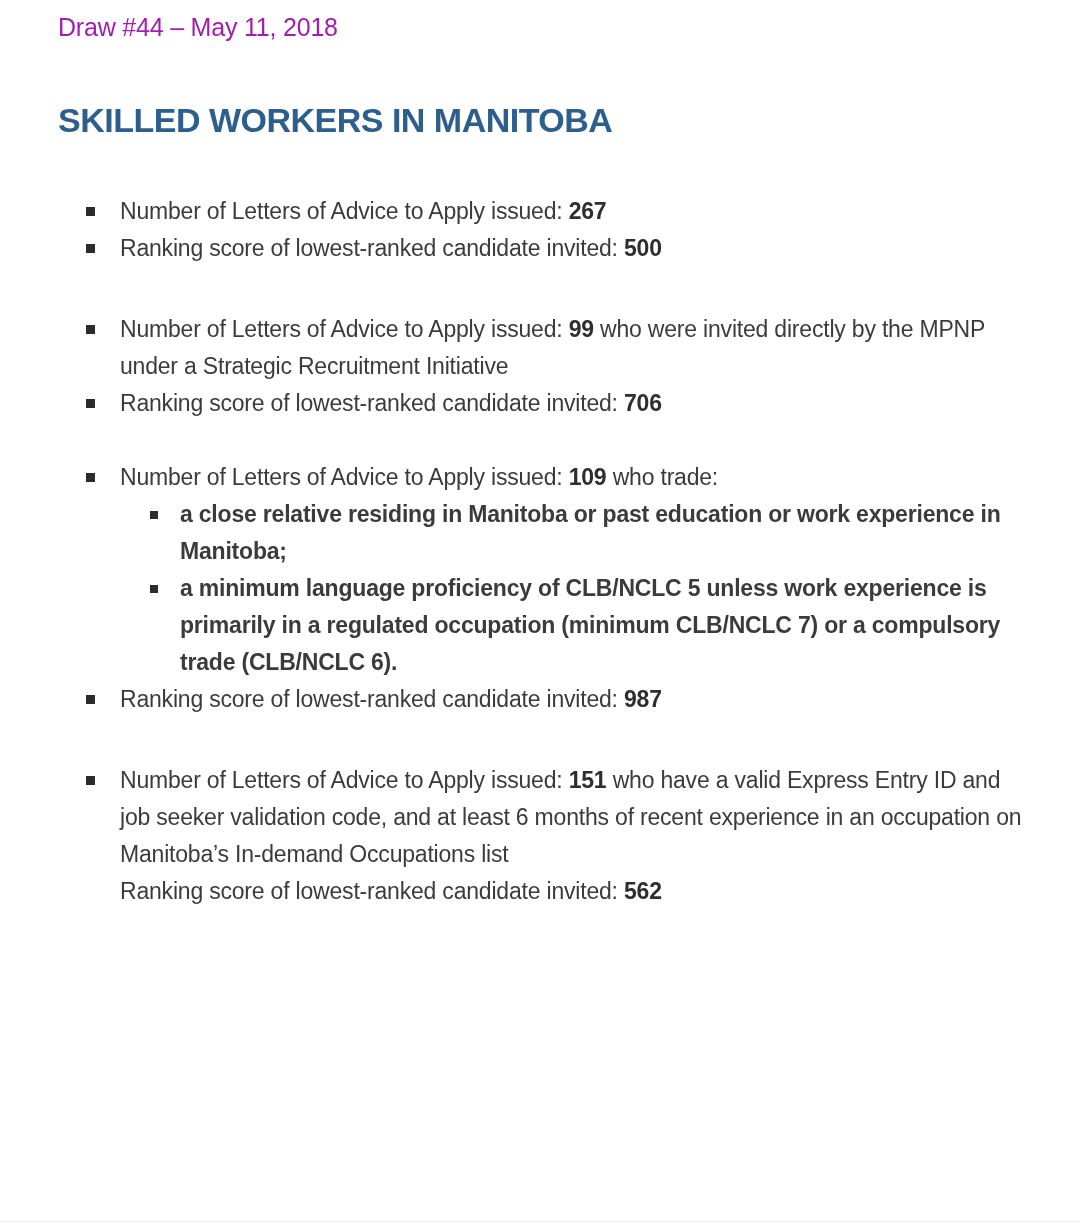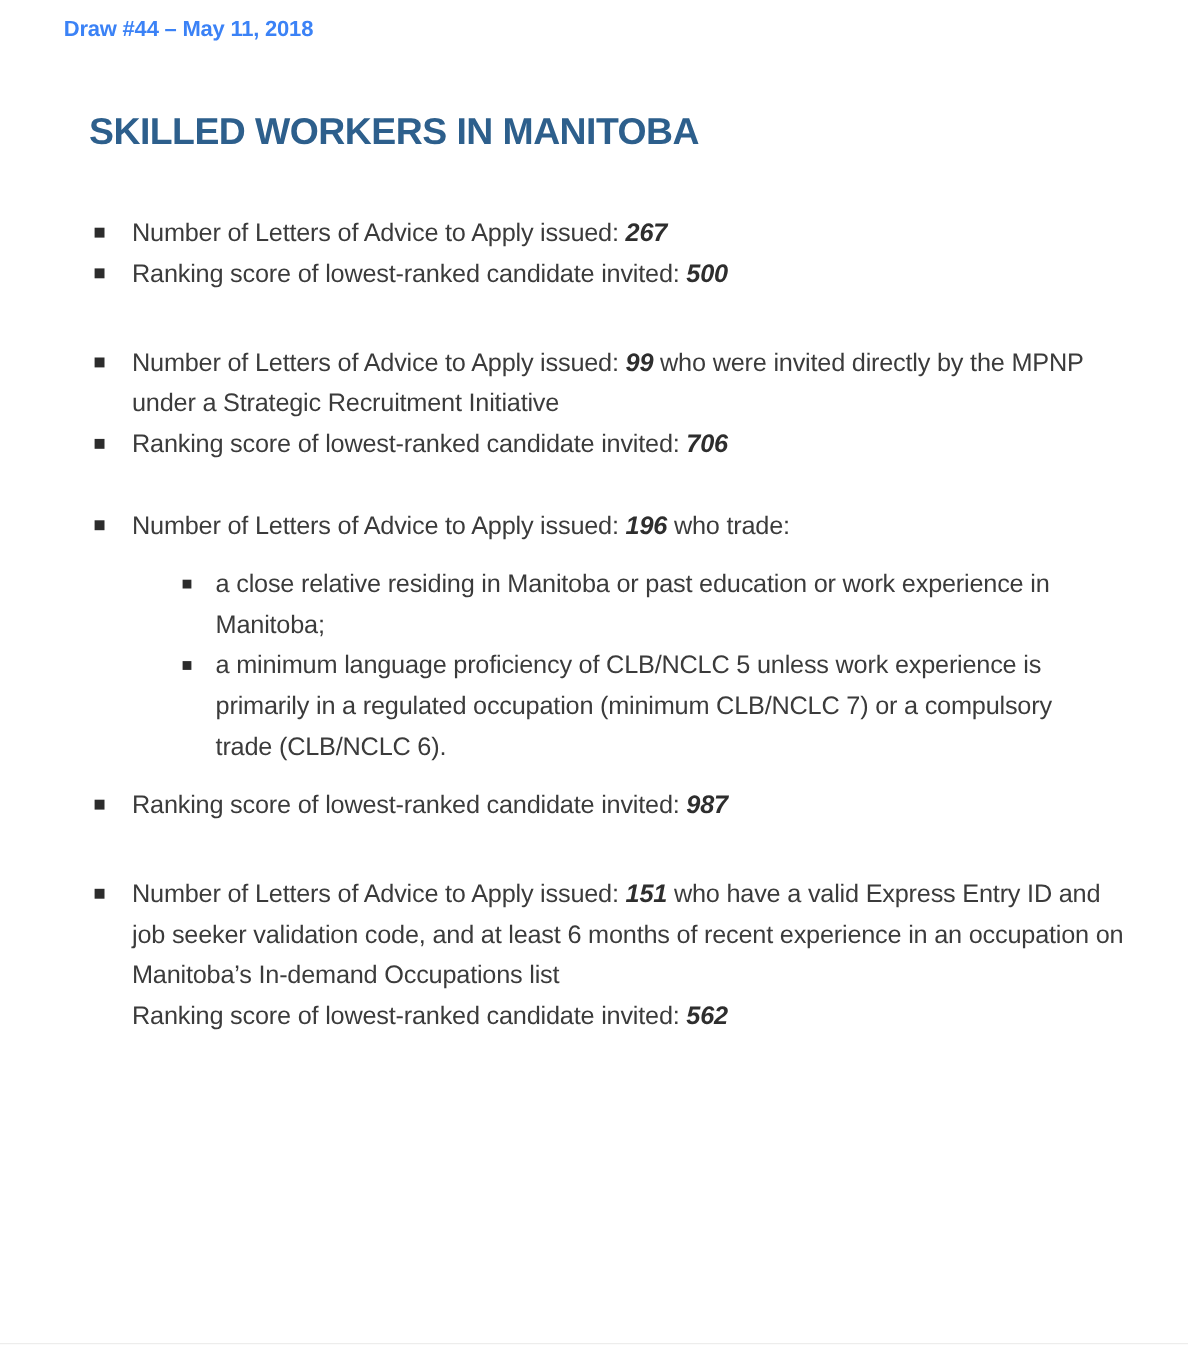--- a/index.html
+++ b/index.html
@@ -13,37 +13,36 @@
     overflow: hidden;
     position: relative;
     font-family: "Liberation Sans", "DejaVu Sans", sans-serif;
     color: #3b3b3b;
     letter-spacing: -0.2px;
   }
   .page {
     padding: 14px 58px 0 58px;
   }
   .draw-title {
-    font-size: 20px;
+    font-size: 25px;
     line-height: 26px;
-    font-weight: 700;
-    color: #3b82f6;
+    font-weight: 400;
+    color: #a21caf;
   }
   .section-heading {
     font-size: 34px;
     line-height: 57px;
     font-weight: 700;
     color: #2d5f8c;
     margin: 0;
     margin-top: 50px;
     letter-spacing: -0.5px;
   }
   .section-heading.first {
     margin-top: 52px;
-    margin-left: 23px;
   }
   ul.bullet-list {
     list-style: none;
     margin: 0;
     padding: 0;
     margin-top: 44px;
     font-size: 23px;
     line-height: 37px;
   }
   ul.bullet-list.tight {
@@ -57,36 +56,36 @@
   li.bullet-item > .marker {
     position: absolute;
     left: 28px;
     top: 14px;
     width: 9px;
     height: 9px;
     background: #2c2c2c;
   }
   ul.sub-list {
     list-style: none;
-    margin: 16px;
+    margin: 0;
     padding: 0;
+    font-weight: bold;
   }
   ul.sub-list > li.bullet-item {
     padding-left: 60px;
   }
   ul.sub-list > li.bullet-item > .marker {
     left: 30px;
     width: 8px;
     height: 8px;
     top: 15px;
   }
   strong.stat {
     font-weight: 700;
     color: #2e2e2e;
-    font-style: italic;
   }
   a.inline-link {
     color: #3e74a8;
     text-decoration: underline;
     text-underline-offset: 3px;
     cursor: pointer;
   }
   .page-edge {
     position: absolute;
     left: 0;
@@ -104,21 +103,21 @@
       <h2 class="section-heading first">SKILLED WORKERS IN MANITOBA</h2>
       <ul class="bullet-list">
         <li class="bullet-item"><span class="marker"></span><span>Number of Letters of Advice to Apply issued: </span><strong class="stat">267</strong></li>
         <li class="bullet-item"><span class="marker"></span><span>Ranking score of lowest-ranked candidate invited: </span><strong class="stat">500</strong></li>
       </ul>
       <ul class="bullet-list">
         <li class="bullet-item"><span class="marker"></span><span>Number of Letters of Advice to Apply issued: </span><strong class="stat">99</strong><span> who were invited directly by the MPNP under a Strategic Recruitment Initiative</span></li>
         <li class="bullet-item"><span class="marker"></span><span>Ranking score of lowest-ranked candidate invited: </span><strong class="stat">706</strong></li>
       </ul>
       <ul class="bullet-list tight">
-        <li class="bullet-item"><span class="marker"></span><span>Number of Letters of Advice to Apply issued: </span><strong class="stat">196</strong><span> who trade:</span><ul class="sub-list">
+        <li class="bullet-item"><span class="marker"></span><span>Number of Letters of Advice to Apply issued: </span><strong class="stat">109</strong><span> who trade:</span><ul class="sub-list">
             <li class="bullet-item"><span class="marker"></span><span>a close relative residing in Manitoba or past education or work experience in Manitoba;</span></li>
             <li class="bullet-item"><span class="marker"></span><span>a minimum language proficiency of CLB/NCLC 5 unless work experience is primarily in a regulated occupation (minimum CLB/NCLC 7) or a compulsory trade (CLB/NCLC 6).</span></li>
           </ul></li>
         <li class="bullet-item"><span class="marker"></span><span>Ranking score of lowest-ranked candidate invited: </span><strong class="stat">987</strong></li>
       </ul>
       <ul class="bullet-list">
         <li class="bullet-item"><span class="marker"></span><span>Number of Letters of Advice to Apply issued: </span><strong class="stat">151</strong><span> who have a valid Express Entry ID and job seeker validation code, and at least 6 months of recent experience in an occupation on Manitoba’s In-demand Occupations list</span></li>
         <li class="bullet-item"><span>Ranking score of lowest-ranked candidate invited: </span><strong class="stat">562</strong></li>
       </ul>
     </main>

